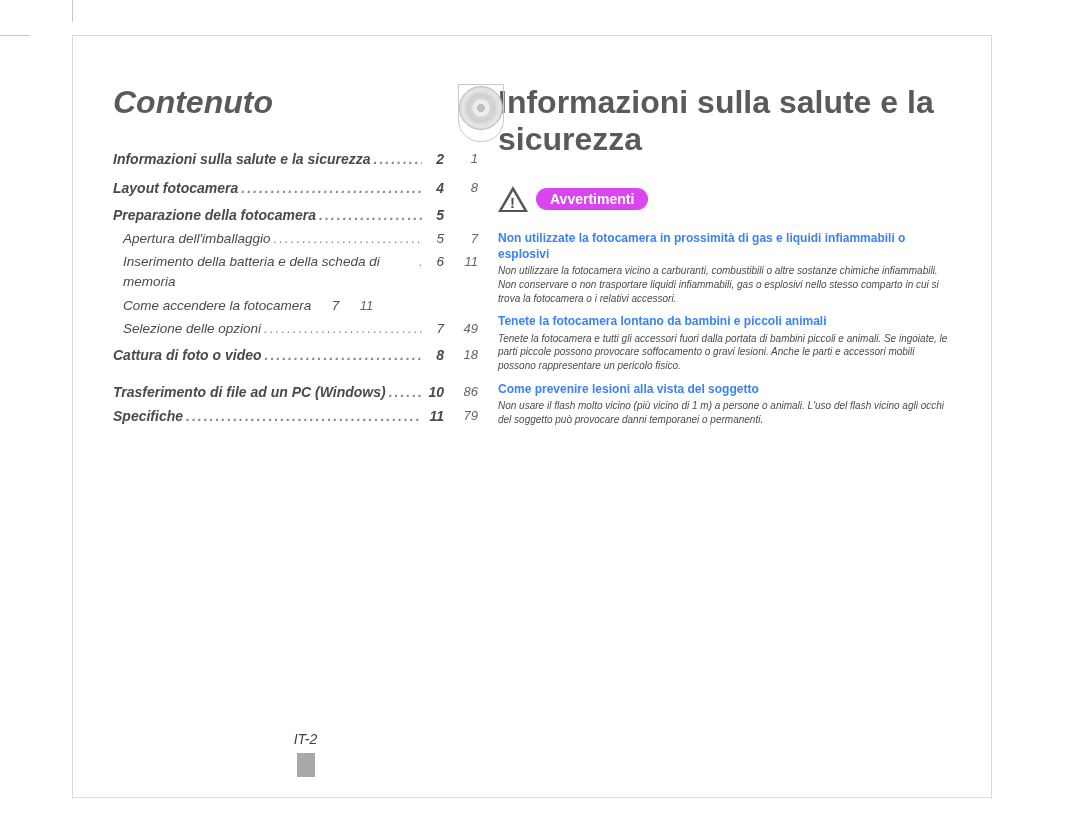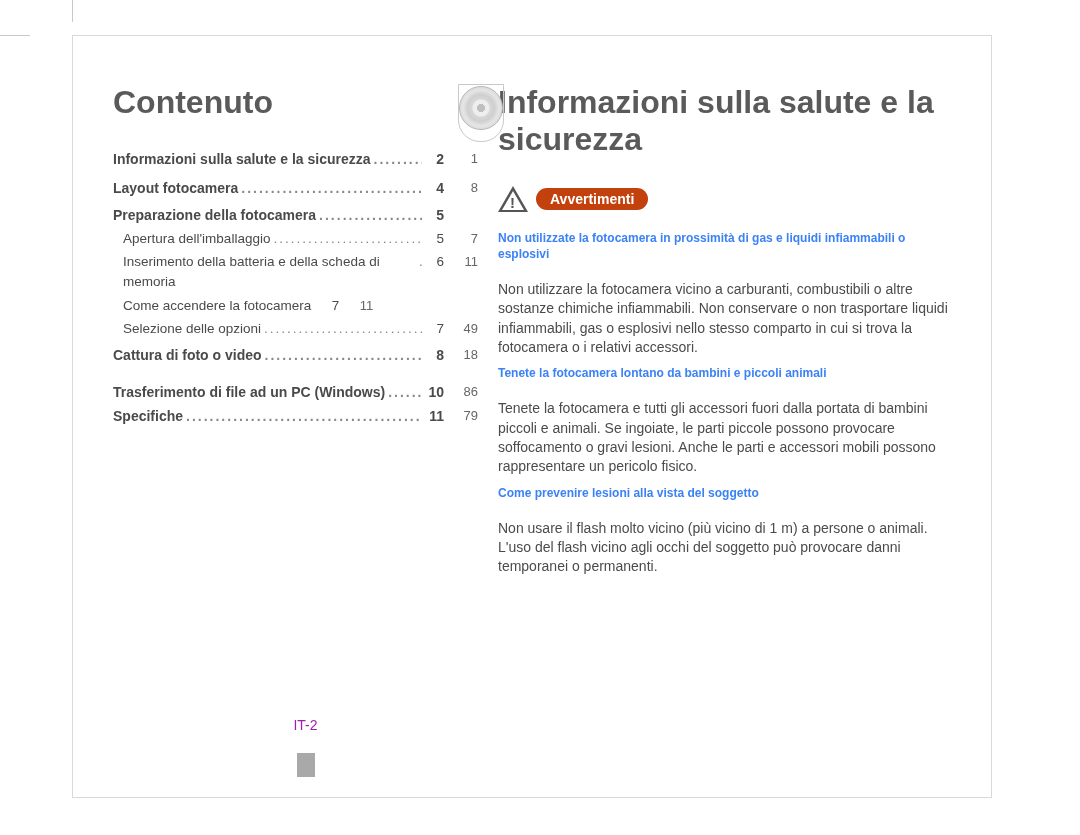--- a/index.html
+++ b/index.html
@@ -41,20 +41,21 @@
     display: flex;
     padding: 48px 40px 20px 40px;
     box-sizing: border-box;
     height: 100%;
   }
   .col-left {
     width: 385px;
     padding-right: 20px;
     box-sizing: border-box;
     position: relative;
+    font-style: italic;
   }
   .col-right {
     flex: 1;
   }
   h1 {
     font-size: 32px;
     font-weight: bold;
     color: #5a5a5a;
     margin: 0 0 28px 0;
     line-height: 1.15;
@@ -111,25 +112,25 @@
     width: 46px;
     height: 58px;
     border: 1px solid #c9c9c9;
     border-radius: 0 0 22px 22px;
     position: absolute;
     top: 0; left: 0;
     box-sizing: border-box;
   }
   .footer-label {
     position: absolute;
-    bottom: 44px;
+    bottom: 30px;
     left: 50%;
     transform: translateX(-50%);
     font-size: 14px;
-    color: #a21caf;
+    color: #404040;
   }
   .footer-bar {
     position: absolute;
     bottom: 0;
     left: 50%;
     transform: translateX(-50%);
     width: 18px;
     height: 24px;
     background: #a9a9a9;
   }
@@ -157,39 +158,40 @@
   }
   .warn-excl {
     position: absolute;
     left: -3px;
     top: 8px;
     color: #555;
     font-weight: bold;
     font-size: 15px;
   }
   .warn-pill {
-    background: #c2410c;
+    background: #d946ef;
     color: #fff;
     font-weight: bold;
     font-size: 14px;
     padding: 3px 14px 3px 14px;
     border-radius: 12px;
   }
   .sec-head {
     font-weight: bold;
     font-size: 12px;
     color: #3b82f6;
     line-height: 1.35;
   }
   .sec-body {
-    font-size: 14px;
+    font-size: 10px;
     color: #4b4b4b;
     line-height: 1.38;
-    margin-top: 18px;
+    margin-top: 2px;
     margin-bottom: 8px;
+    font-style: italic;
   }
 </style>
 </head>
 <body>
 
 <div class="crop-mark-h"></div>
 <div class="crop-mark-v"></div>
 
 <div class="page-frame">
   <div class="content">

